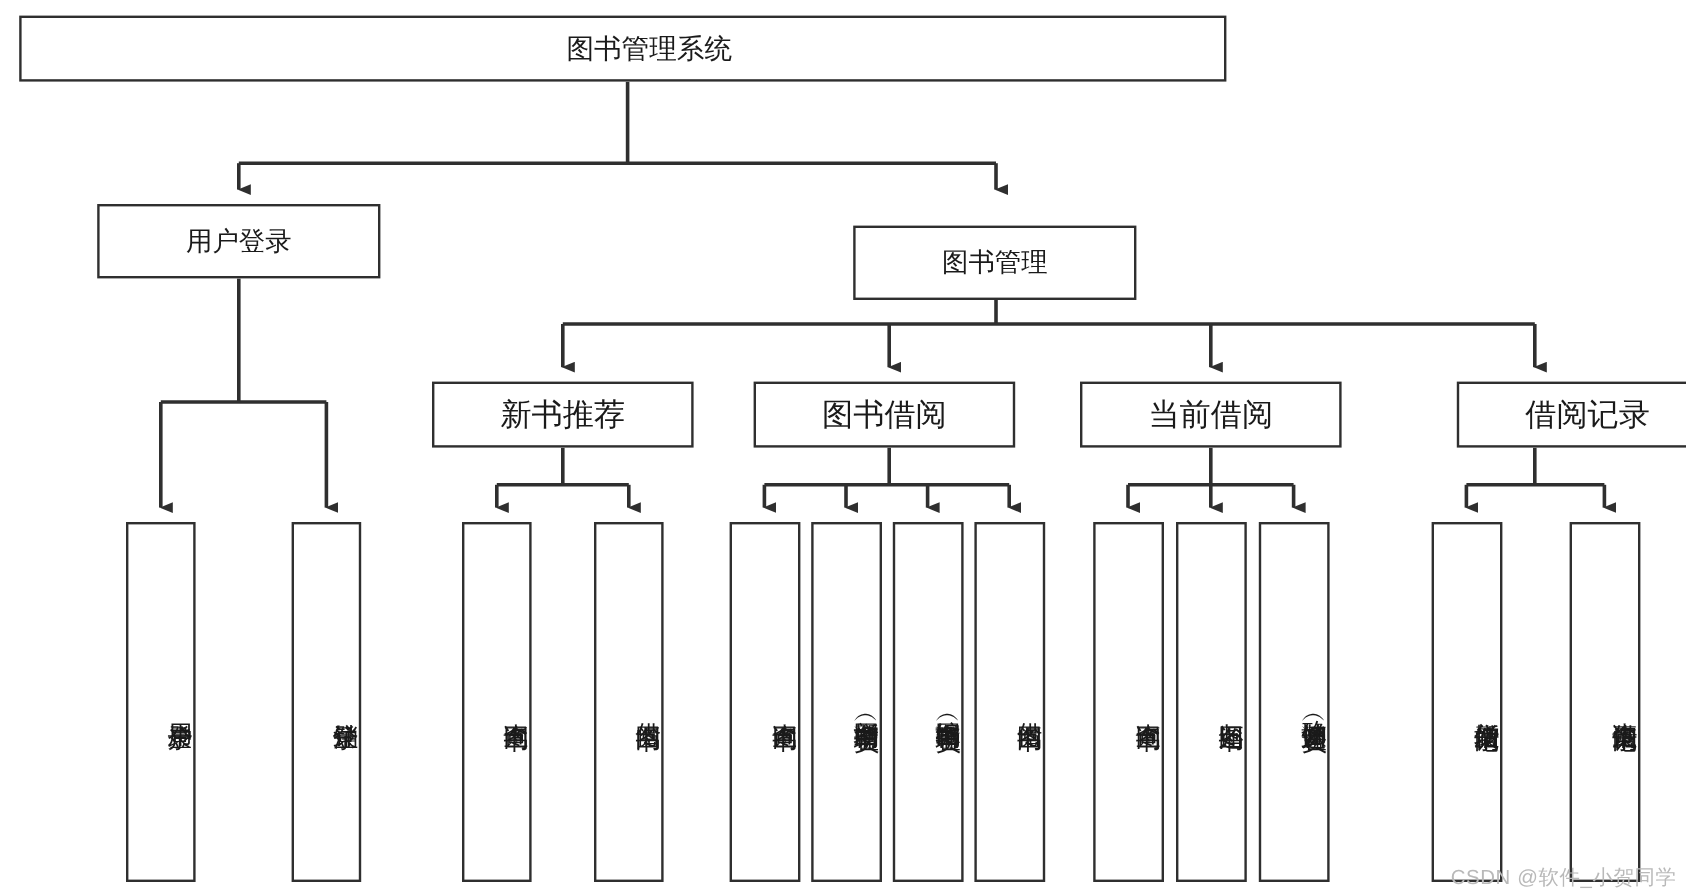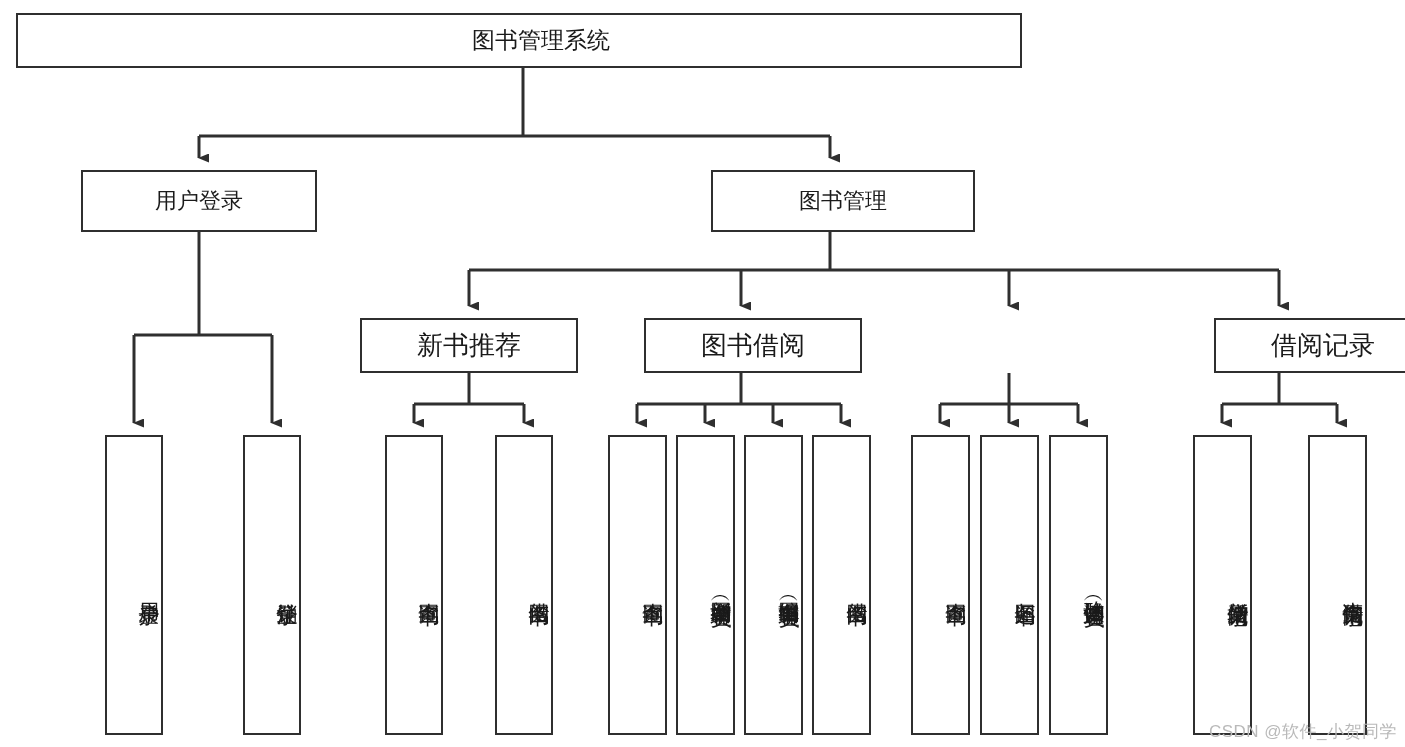--- a/index.html
+++ b/index.html
@@ -115,24 +115,25 @@
       <path d="M1279,373 L1279,404"></path>
       <path d="M1222,404 L1337,404"></path>
       <path d="M1222,404 L1222,423" marker-end="url(#arw)"></path>
       <path d="M1337,404 L1337,423" marker-end="url(#arw)"></path>
     </g>
   </svg>
 
   <div class="node root" style="left:16px; top:13px; width:1006px; height:55px;padding-left:44px;">图书管理系统</div>
 
   <div class="node lvl2" style="left:81px; top:170px; width:236px; height:62px;">用户登录</div>
-  <div class="node lvl2" style="left:711px; top:170px; width:264px; height:62px;">图书管理</div>
+  <div class="node lvl2" style="left:711px; top:188px; width:236px; height:62px;">图书管理</div>
 
   <div class="node lvl3" style="left:360px; top:318px; width:218px; height:55px;">新书推荐</div>
-  <div class="node lvl3" style="left:644px; top:318px; width:218px; height:55px;">图书借阅</div>
+  <div class="node lvl3" style="left:628px; top:318px; width:218px; height:55px;">图书借阅</div>
+  <div class="node lvl3" style="left:900px; top:318px; width:218px; height:55px;">当前借阅</div>
   <div class="node lvl3" style="left:1170px; top:318px; width:218px; height:55px;margin-left:44px;">借阅记录</div>
 
   <div class="node leaf" style="left:105px; top:435px; width:58px; height:300px;">用户登录</div>
   <div class="node leaf" style="left:243px; top:435px; width:58px; height:300px;">注销登录</div>
 
   <div class="node leaf" style="left:385px; top:435px; width:58px; height:300px;">查询图书</div>
   <div class="node leaf" style="left:495px; top:435px; width:58px; height:300px;">借阅图书</div>
 
   <div class="node leaf" style="left:608px; top:435px; width:59px; height:300px;">查询图书</div>
   <div class="node leaf" style="left:676px; top:435px; width:59px; height:300px;">新增图书（管理员）</div>

